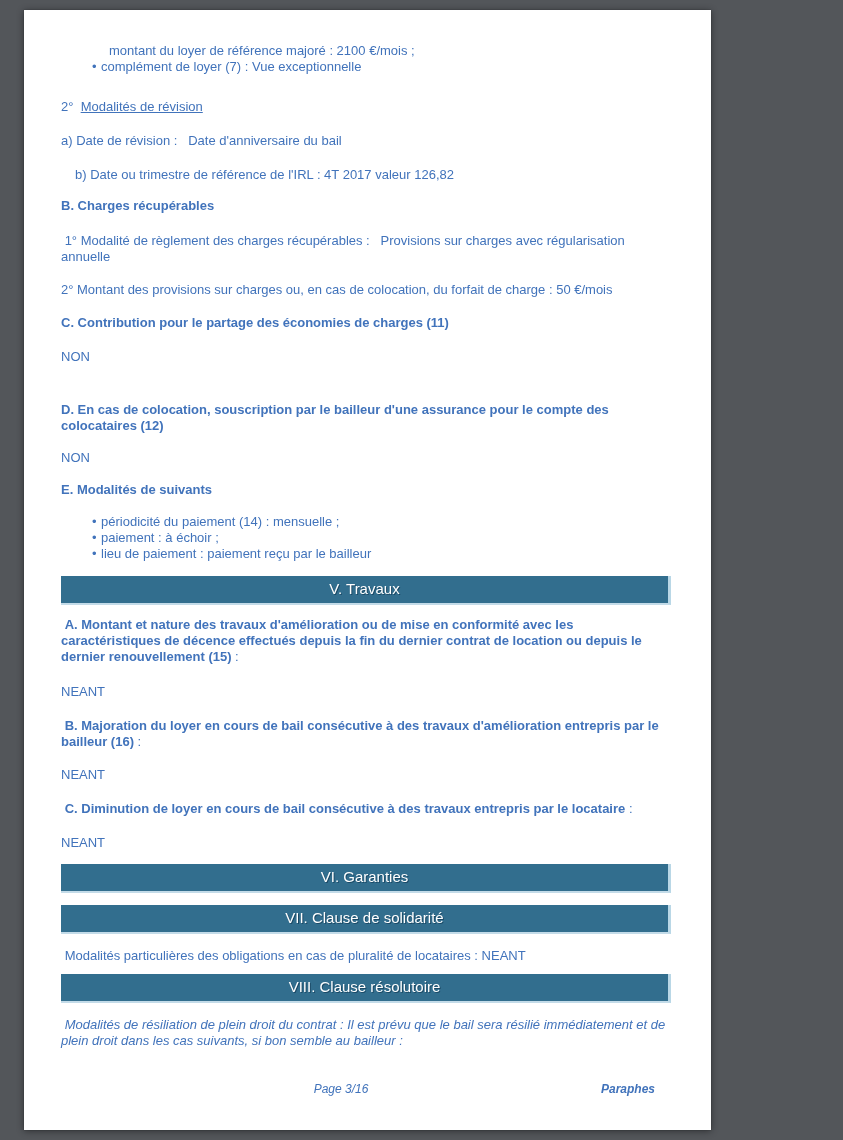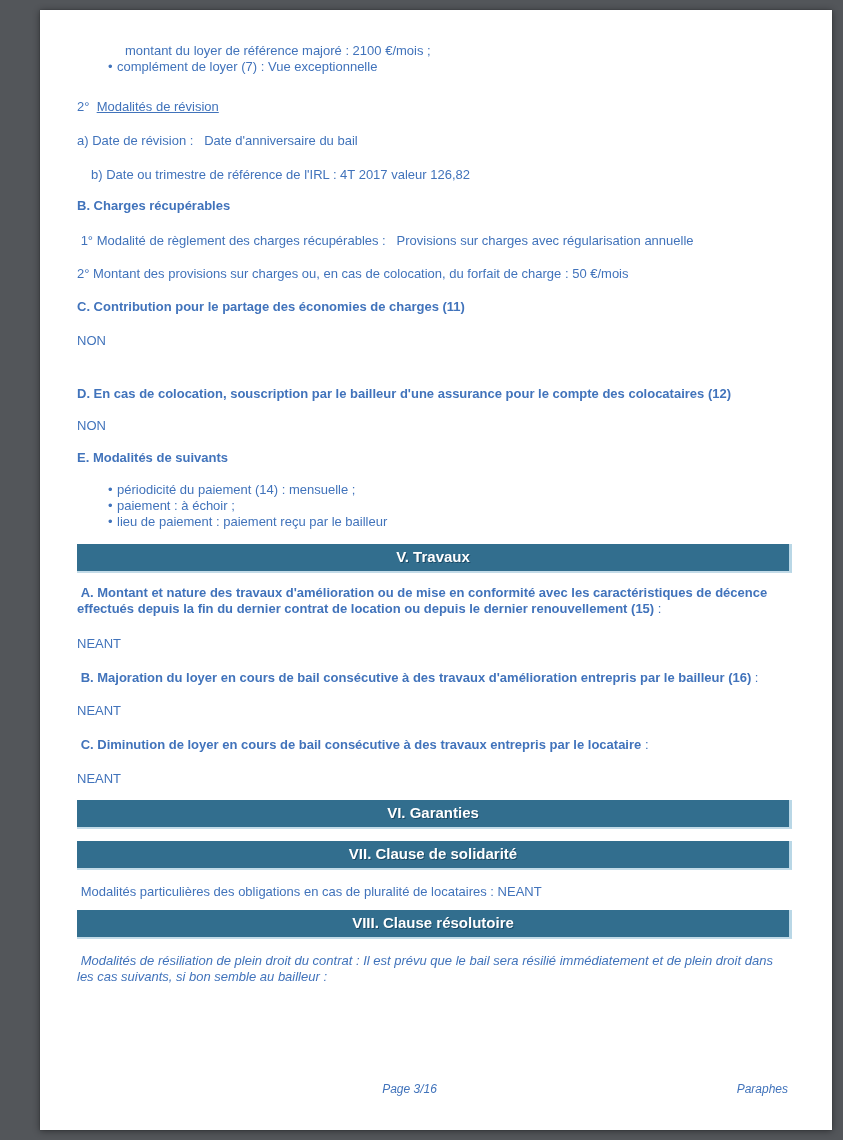--- a/index.html
+++ b/index.html
@@ -6,23 +6,23 @@
     margin: 0;
     padding: 0;
     width: 843px;
     height: 1140px;
     background: #53565a;
     overflow: hidden;
     font-family: "Liberation Sans", "DejaVu Sans", sans-serif;
   }
   .page {
     box-sizing: border-box;
-    width: 792px;
+    width: 687px;
     height: 1120px;
-    margin: 10px 23px 10px 40px;
+    margin: 10px 23px 10px 24px;
     background: #ffffff;
     box-shadow: 0 1px 7px rgba(0,0,0,0.45), 0 0 1px rgba(0,0,0,0.4);
     padding: 33px 40px 0 37px;
     color: #4173bb;
     font-size: 13px;
     line-height: 16px;
     position: relative;
   }
   .para {
     margin: 0;
@@ -44,21 +44,21 @@
     width: 9px;
   }
   .banner {
     box-sizing: border-box;
     height: 29px;
     line-height: 26px;
     background: #326e8e;
     border-right: 3px solid #b9d7e6;
     border-bottom: 2px solid #c3dbe8;
     color: #ffffff;
-    font-weight: bold;
+    font-weight: normal;
     font-size: 15px;
     text-align: center;
     text-shadow: 1px 1px 0 #1c4a66;
   }
   .footer {
     position: absolute;
     left: 37px;
     right: 40px;
     top: 1071px;
     font-style: italic;
@@ -66,22 +66,23 @@
     height: 16px;
   }
   .footer .pagenum {
     position: absolute;
     left: calc(50% - 25px);
     transform: translateX(-50%);
     white-space: nowrap;
   }
   .footer .paraphes {
     position: absolute;
-    right: 4px;
+    right: 16px;
     white-space: nowrap;
+    font-weight: bold;
   }
 </style>
 </head>
 <body>
 
 <div class="page">
 
   <p class="para indent-cont">montant du loyer de référence majoré : 2100 €/mois ;</p>
 
   <ul class="blist" style="margin-top:0; padding-left:31px;">

